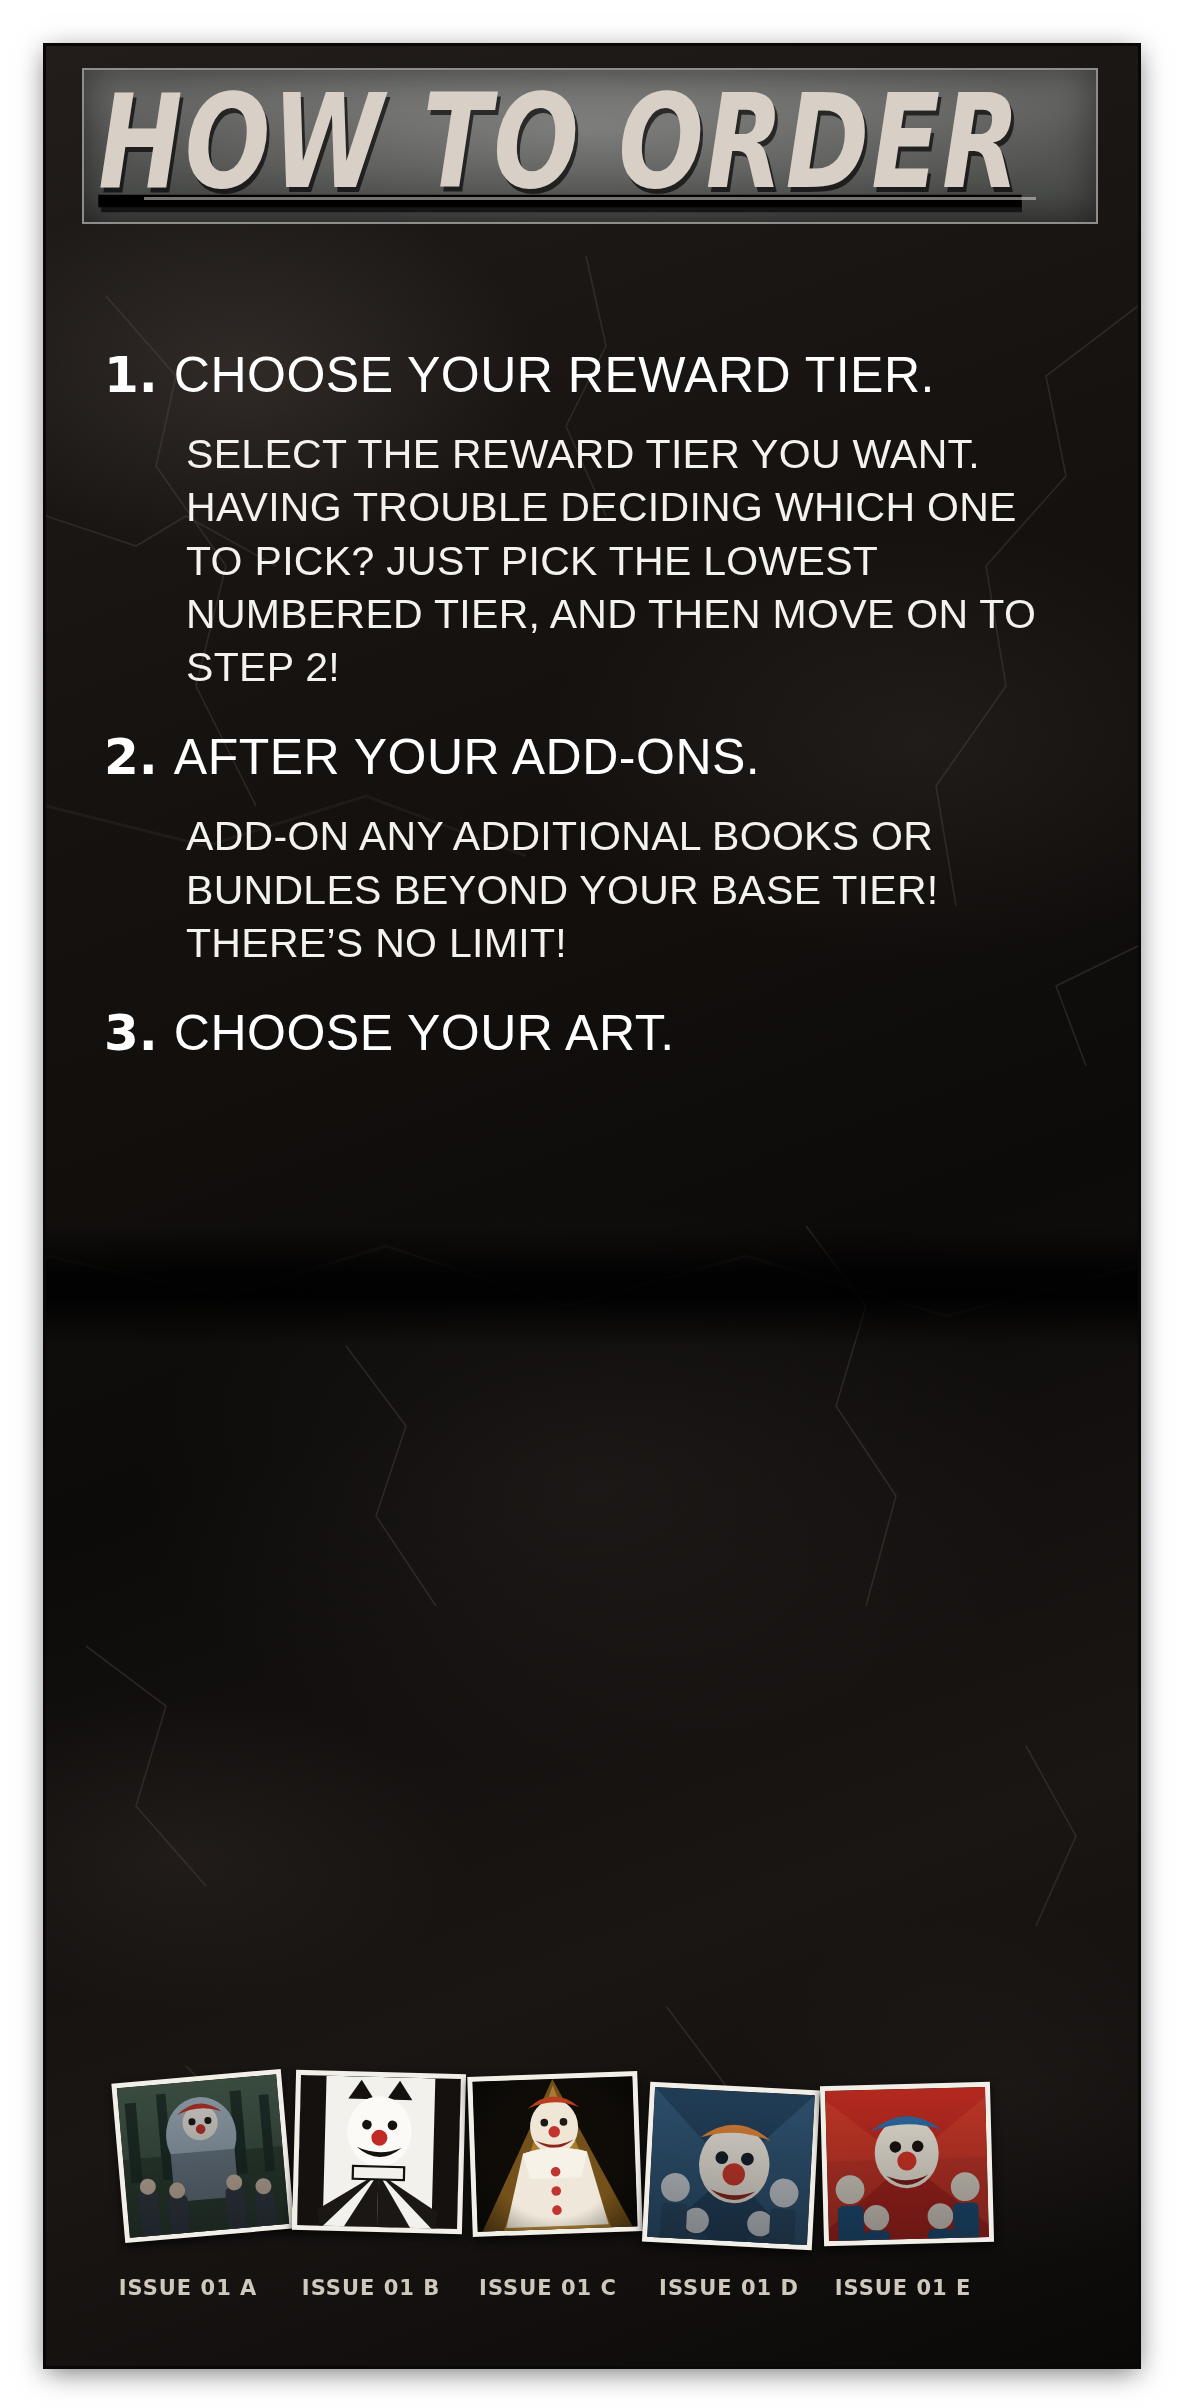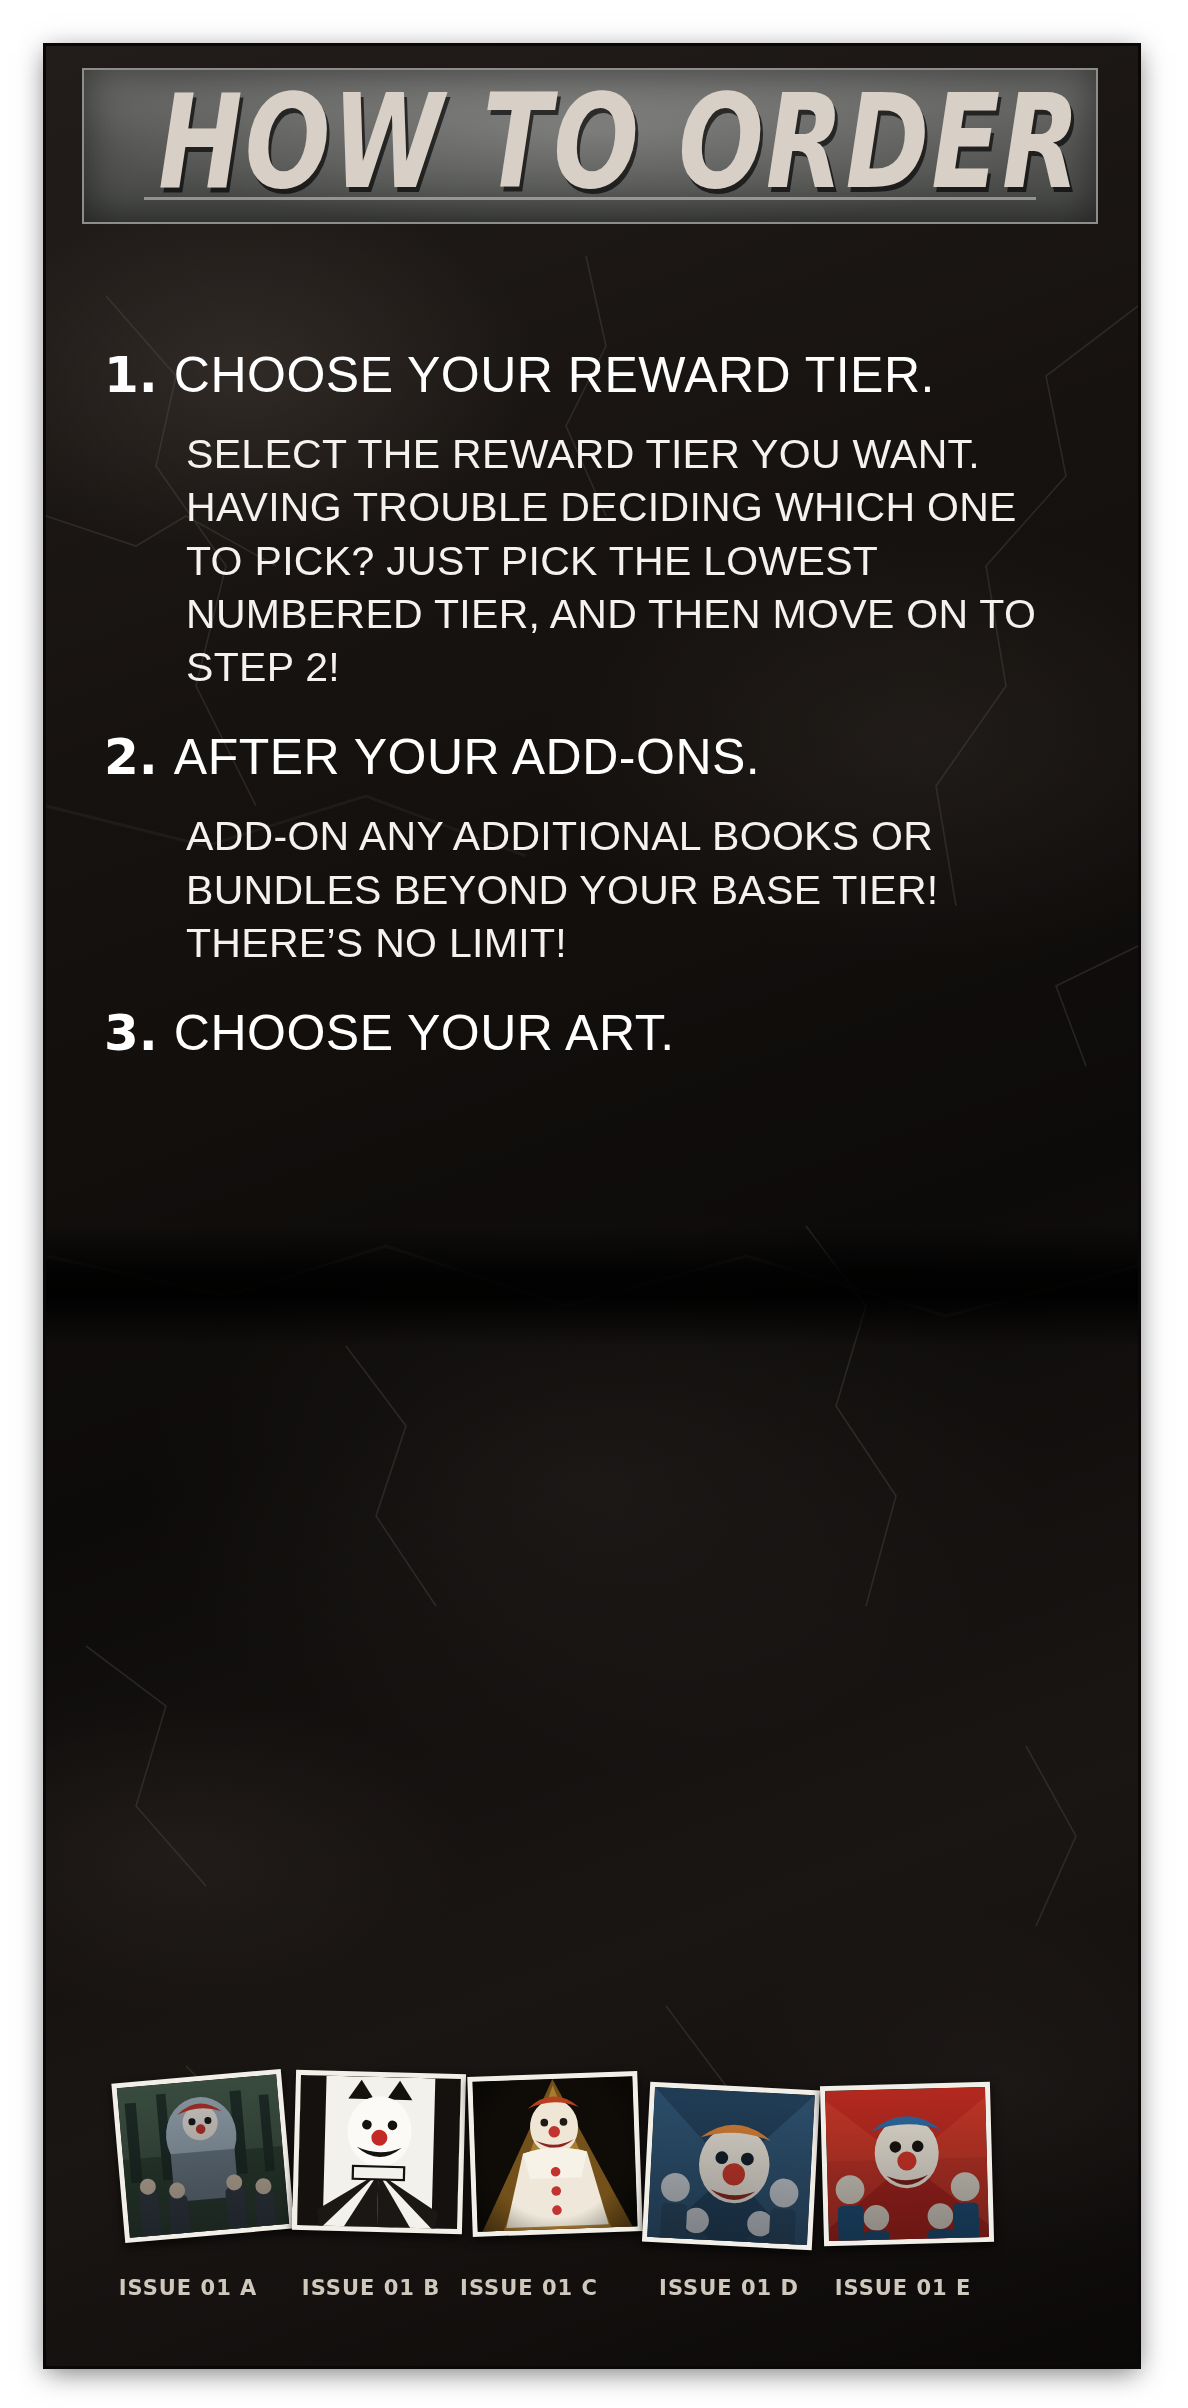--- a/index.html
+++ b/index.html
@@ -63,21 +63,22 @@
     top: 22px;
     width: 1012px;
     height: 152px;
     background:
       radial-gradient(ellipse 700px 140px at 50% 40%, rgba(210,210,208,0.30), rgba(120,120,118,0.10) 70%),
       linear-gradient(180deg, #6e6f6d 0%, #555654 45%, #3e403e 100%);
     border: 2px solid #8d8e8c;
     box-shadow: inset 0 0 40px rgba(0,0,0,0.55);
     display: flex;
     align-items: center;
-    justify-content: flex-end;
+    justify-content: flex-start;
+    text-decoration: underline;
   }
   .banner-title {
     font-family: "DejaVu Sans", sans-serif;
     font-weight: bold;
     font-style: italic;
     font-size: 104px;
     line-height: 1;
     letter-spacing: 2px;
     color: #d8d0c6;
     text-shadow: 3px 4px 0 rgba(0,0,0,0.65);
@@ -166,21 +167,21 @@
   }
 
   .c1 { left: 72px;  top: 4px;  transform: rotate(-5deg); }
   .c2 { left: 248px; top: 0px;  transform: rotate(1.5deg); }
   .c3 { left: 424px; top: 2px;  transform: rotate(-2deg); }
   .c4 { left: 600px; top: 14px; transform: rotate(3deg); }
   .c5 { left: 776px; top: 12px; transform: rotate(-1.5deg); }
 
   .l1 { left: 47px;  bottom: 2px; }
   .l2 { left: 230px; bottom: 2px; }
-  .l3 { left: 388px; bottom: 2px; }
+  .l3 { left: 407px; bottom: 2px; }
   .l4 { left: 588px; bottom: 2px; }
   .l5 { left: 762px; bottom: 2px; }
 </style>
 </head>
 <body>
 
 <div class="page">
   <div class="poster">
 
     <svg class="cracks" viewBox="0 0 1092 2320" preserveAspectRatio="none">

